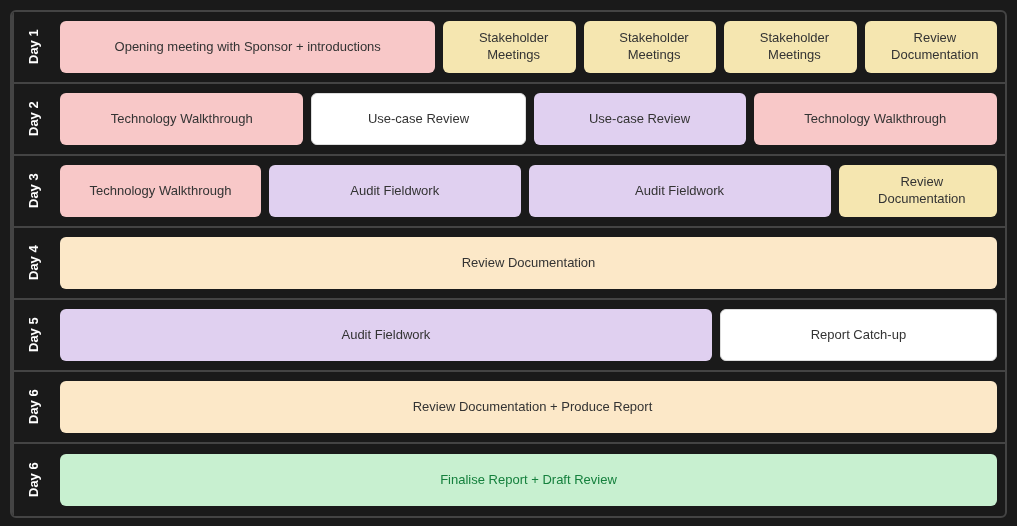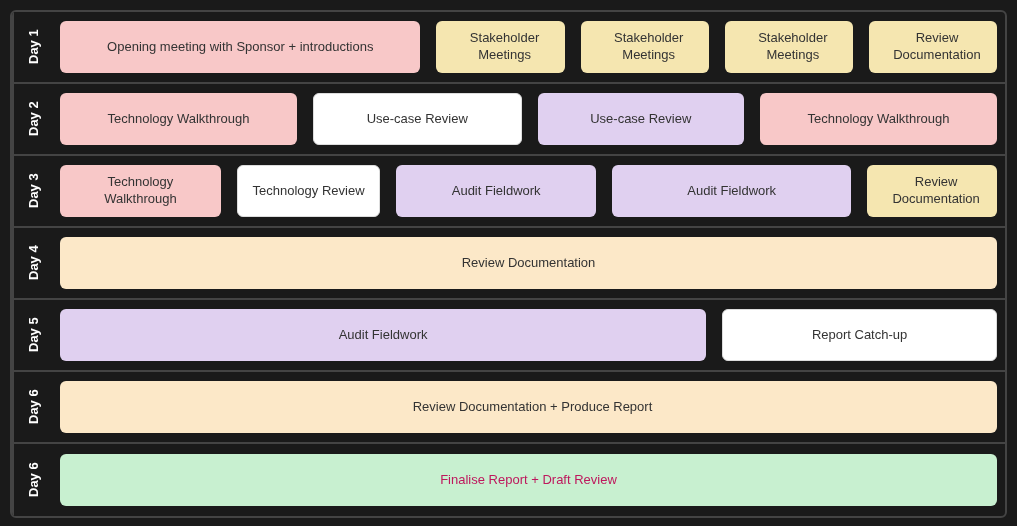--- a/index.html
+++ b/index.html
@@ -41,40 +41,40 @@
       justify-content: center;
       min-width: 40px;
       padding: 8px 4px;
       border-right: 2px solid #444;
       flex-shrink: 0;
     }
     .row-content {
       display: flex;
       flex: 1;
       padding: 8px;
-      gap: 16px;
+      gap: 8px;
       align-items: center;
     }
     .task {
       border-radius: 6px;
       padding: 8px 12px;
       font-size: 13px;
       text-align: center;
       display: flex;
       align-items: center;
       justify-content: center;
       line-height: 1.3;
       font-weight: 500;
     }
     
     .pink { background: #f8c8c8; color: #333; }
     .yellow { background: #f5e6b0; color: #333; padding-left: 20px; }
     .lavender { background: #e0d0f0; color: #333; }
     .peach { background: #fce8c8; color: #333; }
-    .green { background: #c8f0d0; color: #be185d; }
+    .green { background: #c8f0d0; color: #15803d; }
     .white { background: #ffffff; color: #333; border: 1px solid #ddd; }
   </style>
 </head>
 <body>
 
 <div class="schedule-container">
 <div class="row">
       <div class="day-label">Day 1</div>
       <div class="row-content">
         <div class="task pink" style="flex: 3.5 1 0%; min-height: 52px;">Opening meeting with Sponsor + introductions</div>
@@ -90,21 +90,20 @@
         <div class="task pink" style="flex: 1.4 1 0%; min-height: 52px;">Technology Walkthrough</div>
         <div class="task white" style="flex: 1.2 1 0%; min-height: 52px;">Use-case Review</div>
         <div class="task lavender" style="flex: 1.2 1 0%; min-height: 52px;">Use-case Review</div>
         <div class="task pink" style="flex: 1.4 1 0%; min-height: 52px;">Technology Walkthrough</div>
       </div>
     </div>
     <div class="row">
       <div class="day-label">Day 3</div>
       <div class="row-content">
         <div class="task pink" style="flex: 1.4 1 0%; min-height: 52px;">Technology Walkthrough</div>
-        <div class="task white" style="flex: 1.2 1 0%; min-height: 52px;">Technology Review</div>
         <div class="task lavender" style="flex: 1.8 1 0%; min-height: 52px;">Audit Fieldwork</div>
         <div class="task lavender" style="flex: 2.2 1 0%; min-height: 52px;">Audit Fieldwork</div>
         <div class="task yellow" style="flex: 1 1 0%; min-height: 52px;">Review Documentation</div>
       </div>
     </div>
     <div class="row">
       <div class="day-label">Day 4</div>
       <div class="row-content">
         <div class="task peach" style="flex: 1 1 0%; min-height: 52px;">Review Documentation</div>
       </div>

